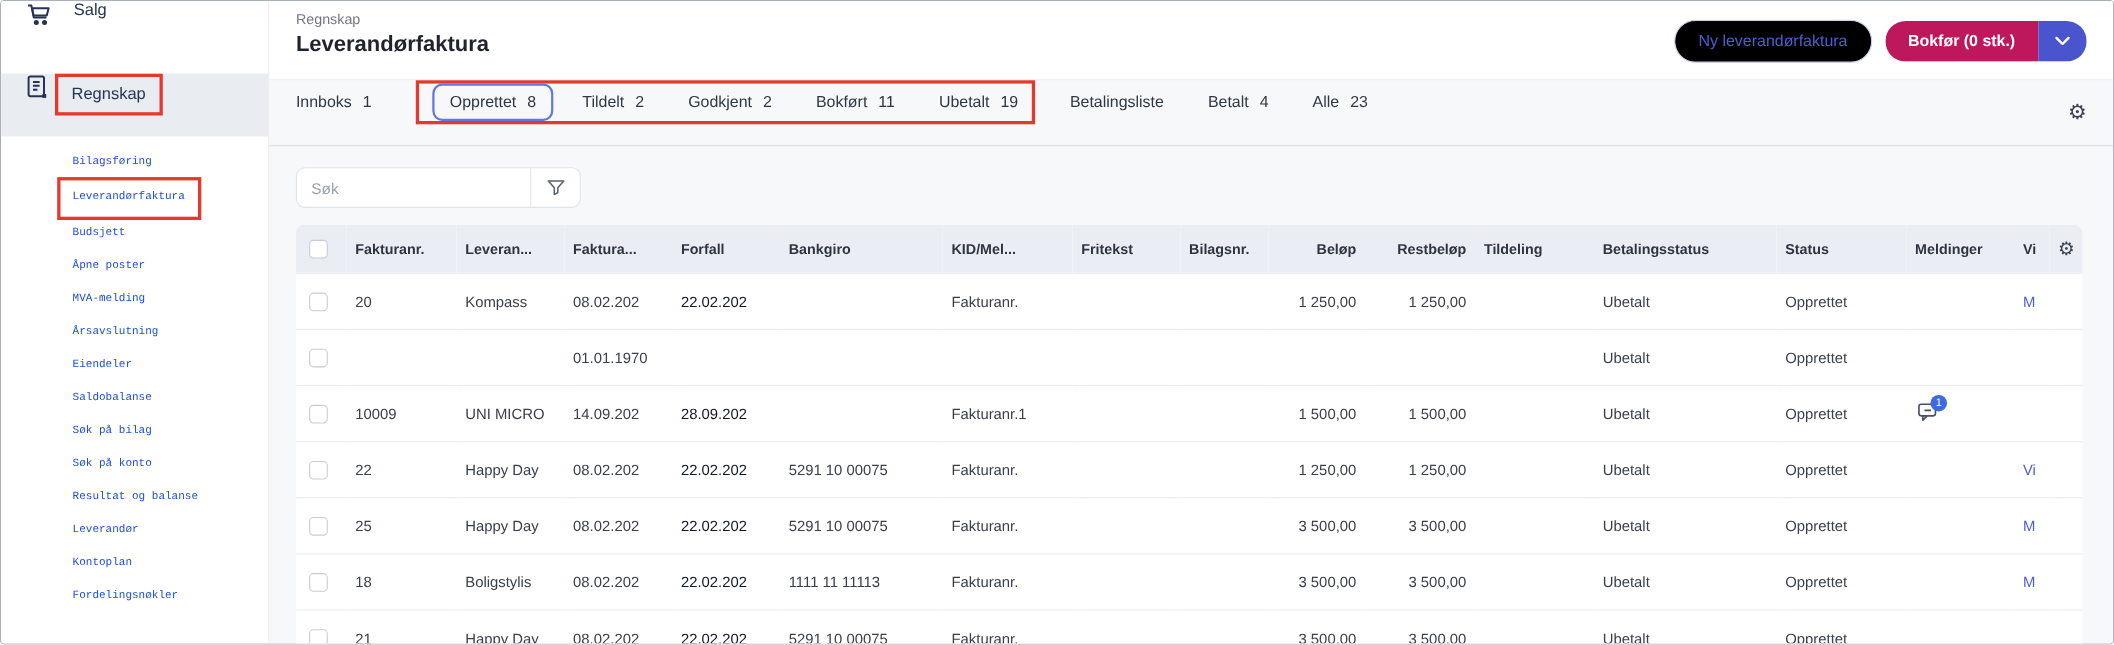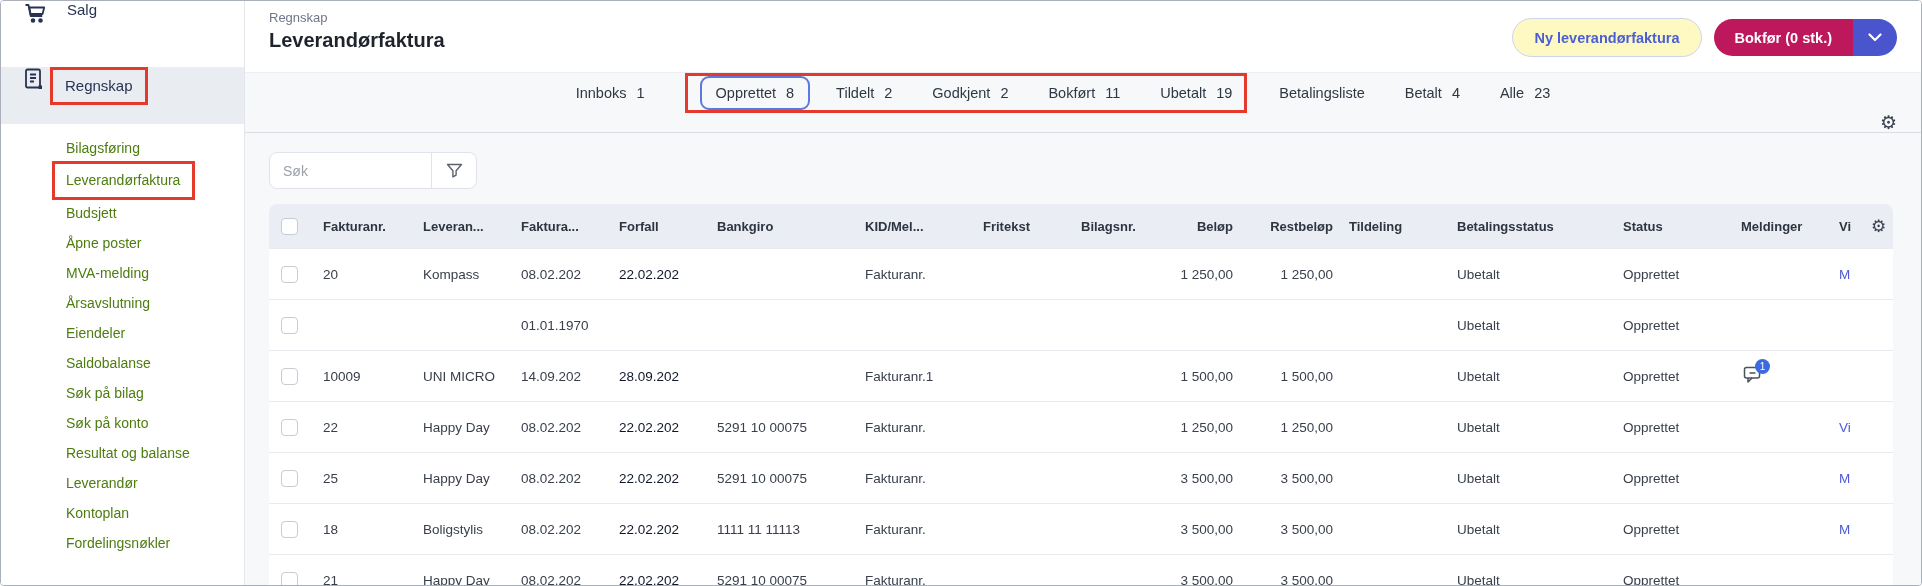--- a/index.html
+++ b/index.html
@@ -11,53 +11,53 @@
   .app{display:flex;width:100%;height:100%;}
 
   
   .sidebar{width:243px;min-width:243px;background:#fff;border-right:1px solid #e3e6ea;overflow:hidden;}
   .side-row{display:flex;align-items:flex-start;padding-left:22px;gap:20px;}
   .side-row.salg{height:66px;}
   .side-row.regnskap{height:57px;background:#e9ecf1;}
   .side-label{font-size:15px;color:#273352;font-weight:500;}
   .red-wrap{border:3px solid #e5392c;padding:7px 12px;margin-left:-15px;}
   .submenu{padding:9px 0 0 65px;}
-  .sub-item{font-size:14px;color:#4d7c0f;line-height:30px;white-space:nowrap;cursor:pointer;}
+  .sub-item{font-size:10px;color:#1d4ed8;line-height:30px;white-space:nowrap;cursor:pointer;font-family:Liberation Mono, monospace;}
   .red-wrap2{display:inline-block;border:3px solid #e5392c;padding:1px 12px 2px 11px;margin:-2px 0 -2px -14px;}
 
   
   .main{flex:1;background:#f7f8f9;display:flex;flex-direction:column;min-width:0;}
   .topbar{background:#fff;display:flex;justify-content:space-between;align-items:flex-start;
           padding:9px 24px 0;height:72px;box-sizing:border-box;border-bottom:1px solid #eceef1;}
   .crumb{font-size:13px;color:#707785;}
   .page-title{font-size:20px;font-weight:700;color:#1f242c;margin-top:4px;}
   .actions{display:flex;gap:12px;margin-top:8px;align-items:center;}
-  .btn-outline{height:37px;padding:0 21px;border-radius:20px;border:1px solid #ccd3ea;background:#fef9c3;
-               color:#4a5ed6;font-size:14.5px;display:flex;align-items:center;cursor:pointer;font-weight:700;}
+  .btn-outline{height:37px;padding:0 21px;border-radius:20px;border:1px solid #ccd3ea;background:#000000;
+               color:#4a5ed6;font-size:14.5px;display:flex;align-items:center;cursor:pointer;font-weight:400;}
   .btn-split{display:flex;height:37px;border-radius:20px;overflow:hidden;cursor:pointer;}
   .btn-split .main-seg{background:#be185d;color:#fff;padding:0 21px;display:flex;align-items:center;
                        font-size:14.5px;font-weight:600;}
   .btn-split .dd-seg{width:44px;background:#4954cd;display:flex;align-items:center;justify-content:center;}
 
   
-  .tabbar{display:flex;align-items:center;padding:0 24px;border-bottom:1px solid #d9dde3;
-          height:60px;box-sizing:border-box;flex-direction:column;}
+  .tabbar{display:flex;align-items:flex-start;padding:0 24px;border-bottom:1px solid #d9dde3;
+          height:60px;box-sizing:border-box;}
   .tabs-inner{display:flex;align-items:center;}
   .tab{display:flex;align-items:center;gap:10px;margin-right:40px;font-size:14.5px;color:#2f3744;
        cursor:pointer;white-space:nowrap;}
   .tab .count{font-weight:500;}
   .tab.selected{border:2px solid #5b79e0;border-radius:9px;padding:7px 14px;margin-right:26px;}
   .tab-red-group{display:flex;align-items:center;border:3px solid #e5392c;align-self:stretch;
                  padding:0 12px;margin-right:32px;}
   .tab-red-group .tab:last-child{margin-right:0;}
   .gear{margin-left:auto;align-self:center;font-size:19px;color:#3a4150;cursor:pointer;line-height:1;}
 
   
   .toolbar{padding:19px 24px 15px;}
-  .searchbox{width:208px;height:37px;background:#fff;border:1px solid #e0e4ea;border-radius:8px;
+  .searchbox{width:259px;height:37px;background:#fff;border:1px solid #e0e4ea;border-radius:8px;
              display:flex;box-sizing:border-box;overflow:hidden;}
   .searchbox input{flex:1;border:none;outline:none;padding:0 13px;font-size:14px;color:#333;background:transparent;min-width:0;}
   .searchbox input::placeholder{color:#9aa1ac;}
   .filter-btn{width:44px;border-left:1px solid #e0e4ea;display:flex;align-items:center;justify-content:center;cursor:pointer;}
 
   
   .card{margin:0 28px 0 24px;background:#fff;border-radius:8px 8px 0 0;flex:1;overflow:hidden;}
   table{width:100%;border-collapse:separate;border-spacing:0;table-layout:fixed;}
   th{background:#eaedf3;font-size:13px;font-weight:600;color:#2e3541;text-align:left;
      padding:0 8px;height:44px;white-space:nowrap;overflow:hidden;}

